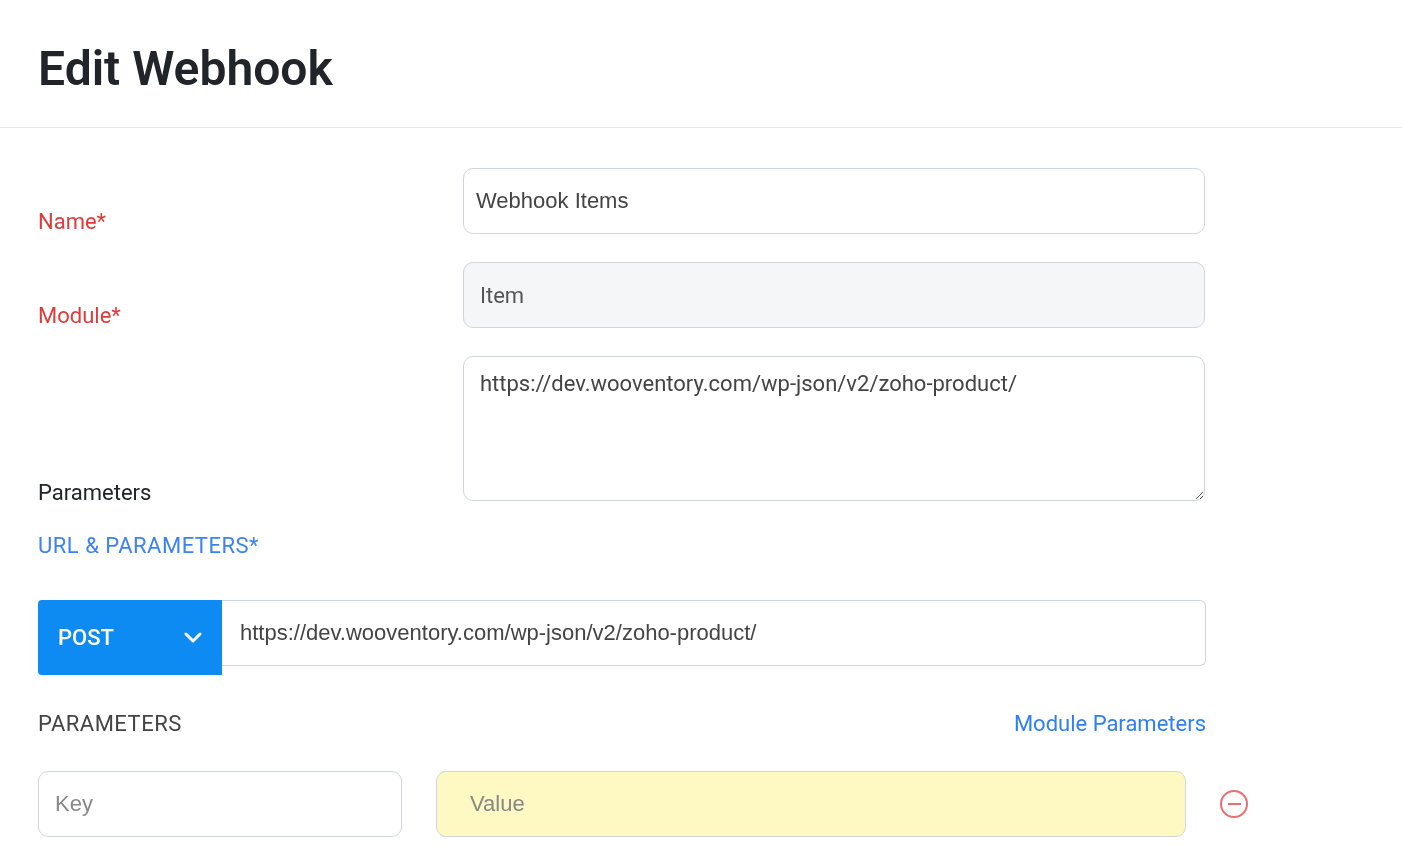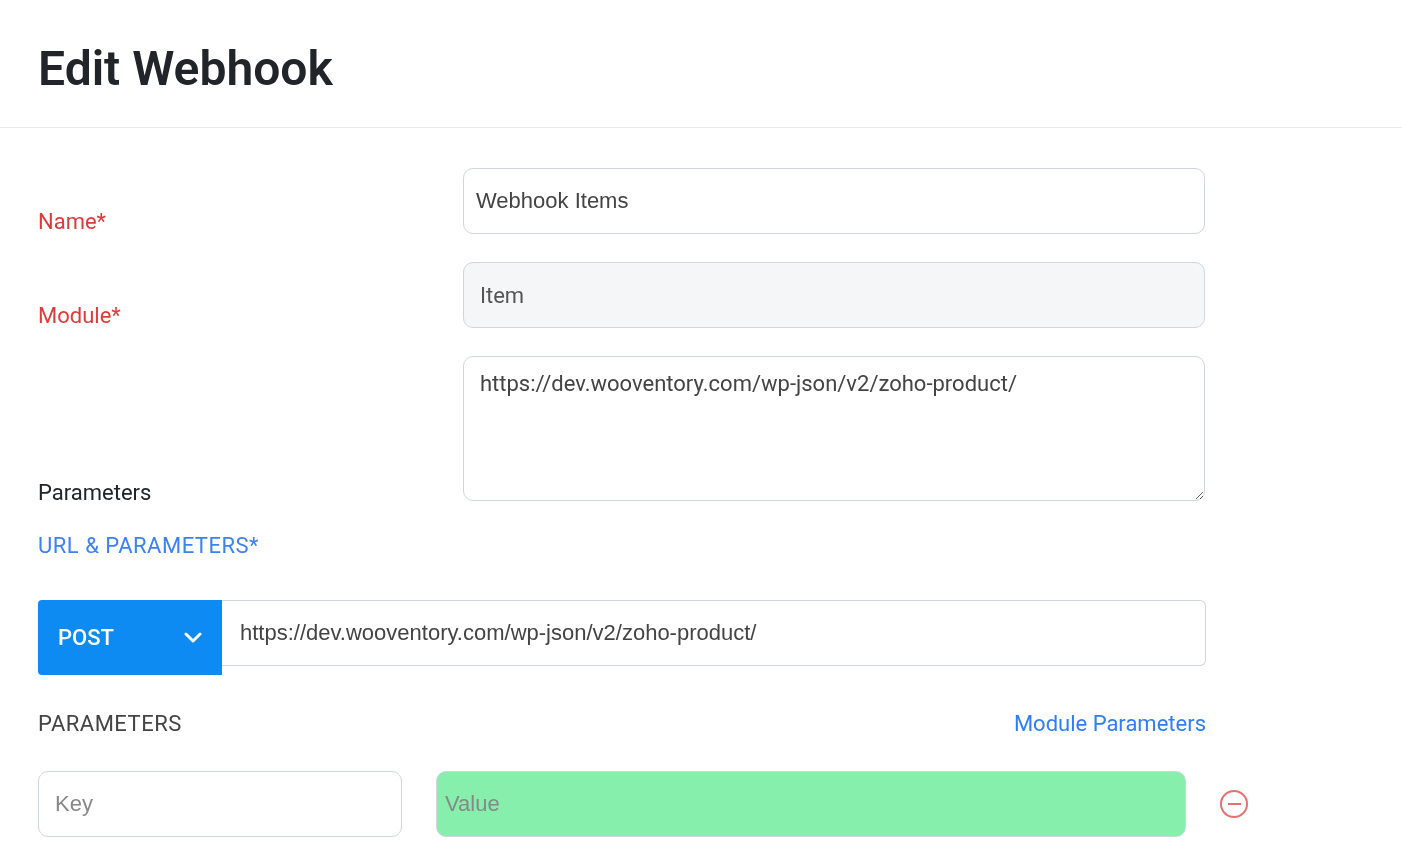--- a/index.html
+++ b/index.html
@@ -158,25 +158,25 @@
       border: 1px solid #d0d6dc;
       border-radius: 10px;
       background: #ffffff;
       color: #777;
       outline: none;
     }
     .value-input {
       flex: 1;
       max-width: 750px;
       height: 66px;
-      padding: 0 8px;
-      font-size: 22px;
-      border: 1px solid #d0d6dc;
-      border-radius: 10px;
-      background: #86efac;
+      padding: 0 33px;
+      font-size: 22px;
+      border: 1px solid #d0d6dc;
+      border-radius: 10px;
+      background: #fef9c3;
       color: #777;
       outline: none;
     }
     .key-input::placeholder, .value-input::placeholder {
       color: #888;
     }
     .remove-icon {
       width: 28px;
       height: 28px;
       border: 2px solid #e87070;

